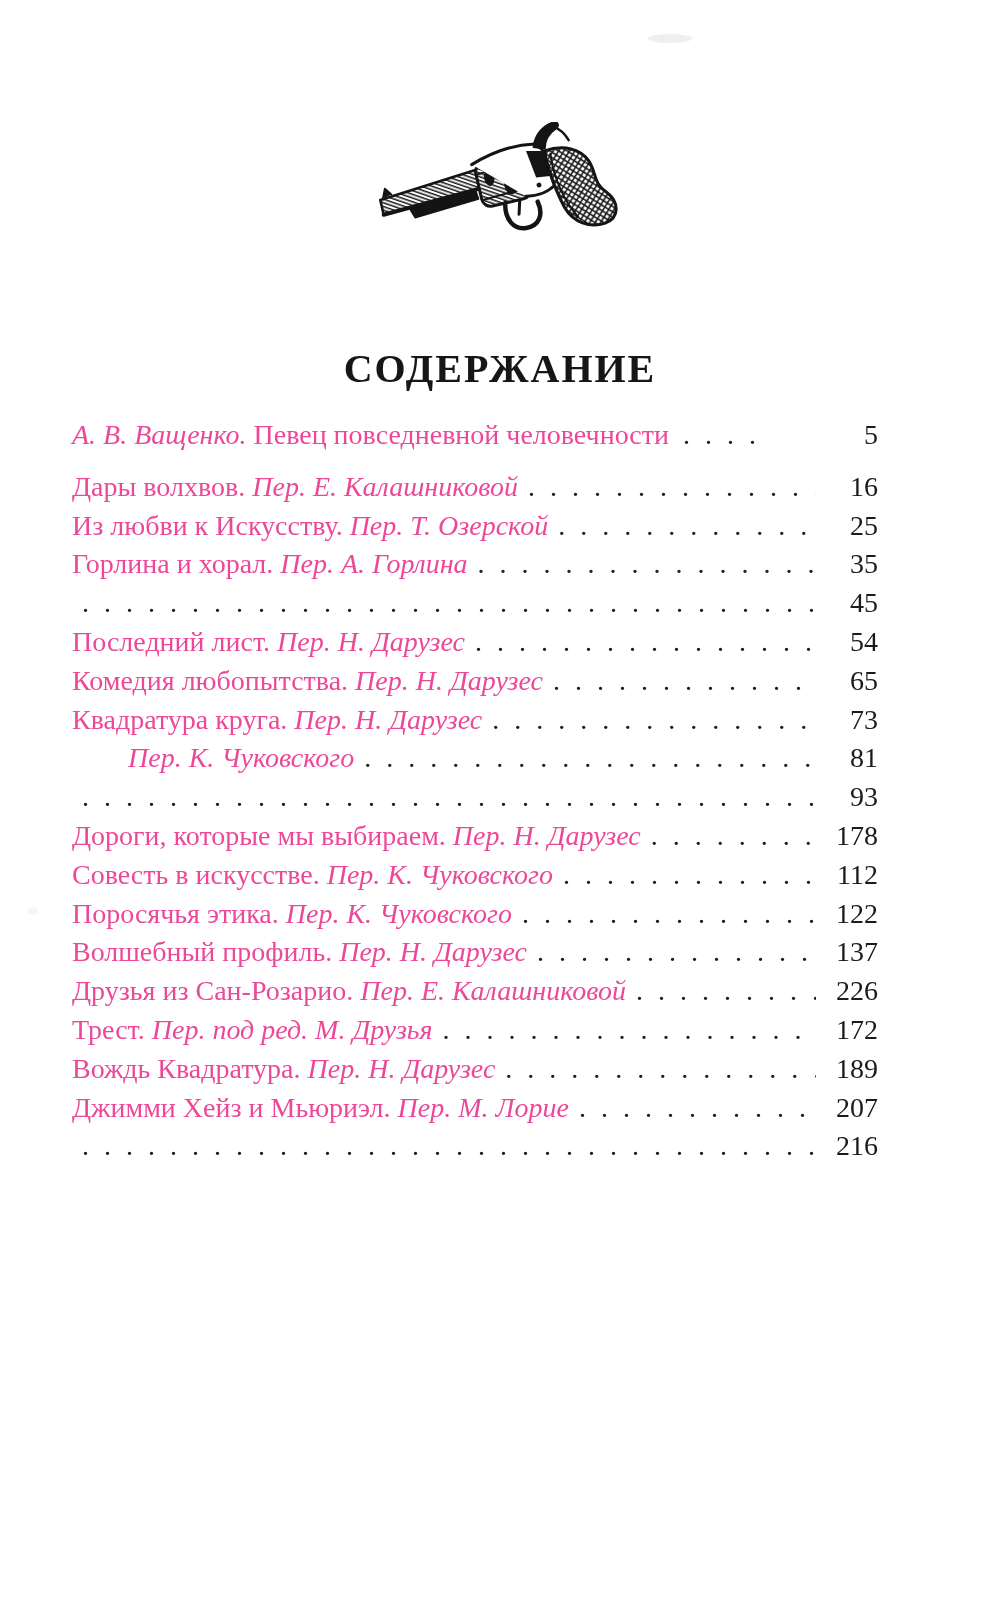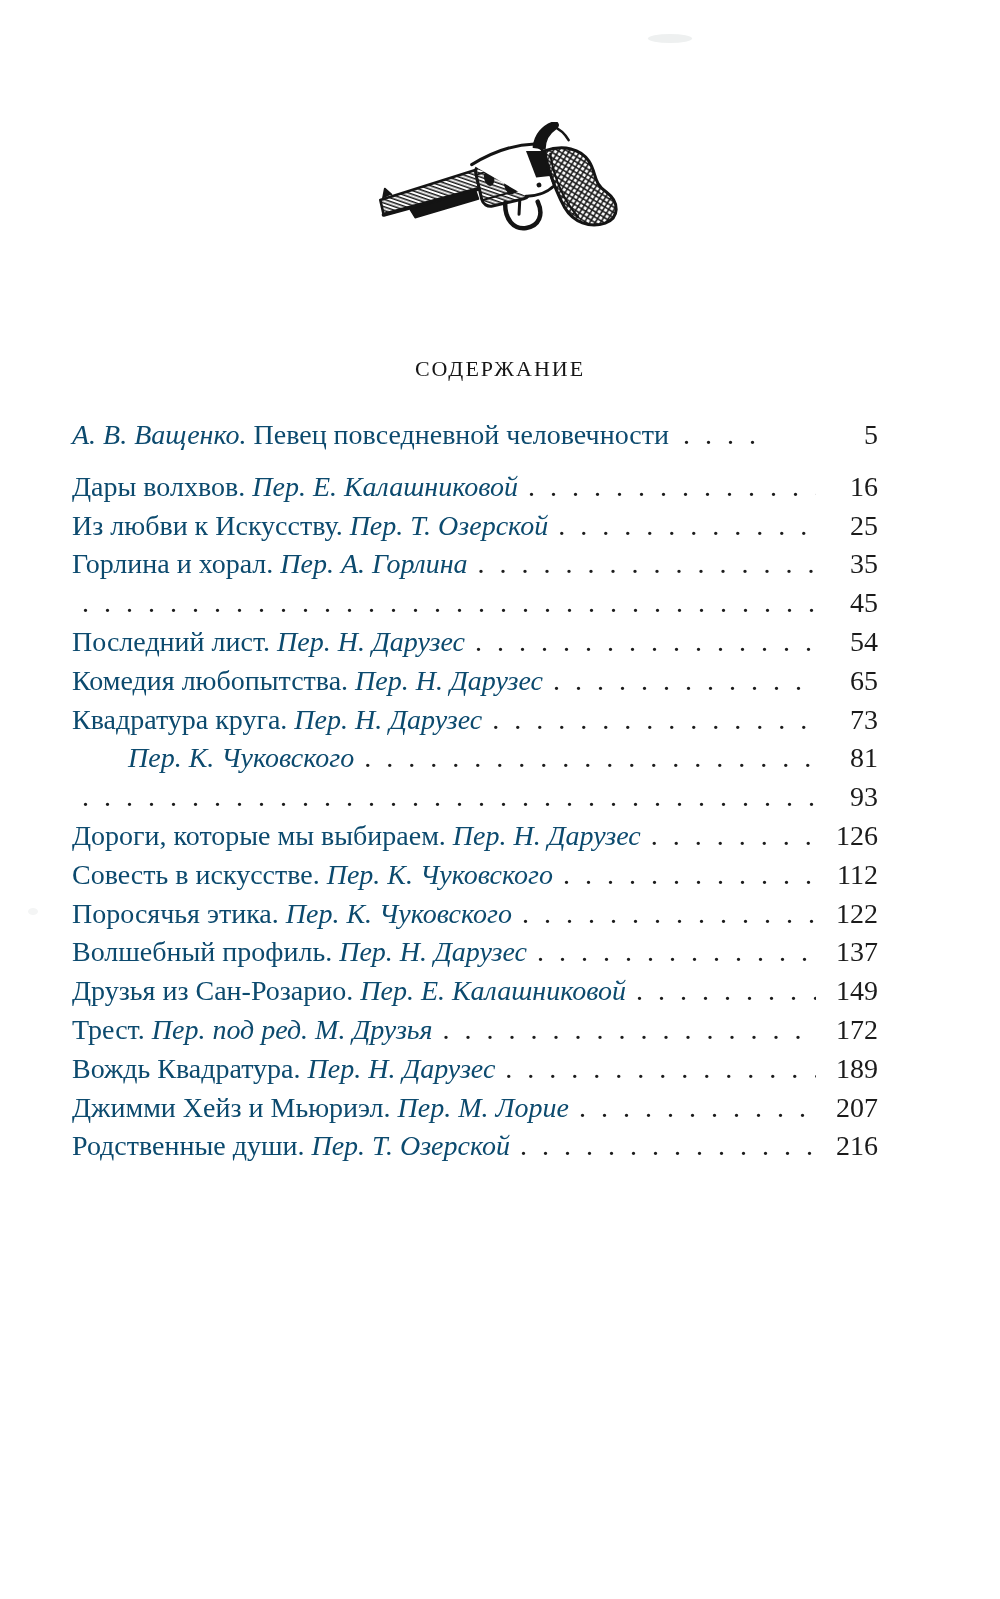--- a/index.html
+++ b/index.html
@@ -26,44 +26,44 @@
     padding-top: 122px;
     display: flex;
     justify-content: center;
     align-items: flex-start;
   }
   .illo svg { display: block; }
 
   .heading {
     margin: 0;
     padding-top: 112px;
-    font-size: 22px;
+    font-size: 40px;
     line-height: 38px;
-    font-weight: normal;
+    font-weight: bold;
     letter-spacing: 2px;
     text-align: center;
     color: #161616;
   }
 
   .toc {
     margin: 28px 0 0 72px;
     width: 806px;
   }
   .toc-row {
     display: flex;
     align-items: baseline;
     height: 38.8px;
     line-height: 38.8px;
     font-size: 28px;
     white-space: nowrap;
   }
   .toc-row.gap-after { margin-bottom: 13px; }
   .toc-row.indent { padding-left: 56px; }
   .toc-text { flex: 0 0 auto; }
-  .seg { color: #0c4a6e; margin-top: 28px; }
+  .seg { color: #ec4899; margin-top: 28px; }
   .seg.it { font-style: italic; }
   .leader {
     flex: 1 1 auto;
     overflow: hidden;
     white-space: nowrap;
     letter-spacing: 15px;
     margin: 0 4px 0 10px;
     color: #1b1b1b;
   }
   .toc-row.short-leader .leader { flex: 0 0 74px; margin-left: 14px; }
@@ -173,56 +173,55 @@
     <span class="leader">............................................................</span>
     <span class="toc-page">81</span>
   </div>
       <div class="toc-row">
     <span class="leader">............................................................</span>
     <span class="toc-page">93</span>
   </div>
       <div class="toc-row">
     <span class="toc-text"><span class="seg">Дороги, которые мы выбираем. </span><span class="seg it">Пер. Н. Дарузес</span></span>
     <span class="leader">............................................................</span>
-    <span class="toc-page">126</span>
+    <span class="toc-page">178</span>
   </div>
       <div class="toc-row">
     <span class="toc-text"><span class="seg">Совесть в искусстве. </span><span class="seg it">Пер. К. Чуковского</span></span>
     <span class="leader">............................................................</span>
     <span class="toc-page">112</span>
   </div>
       <div class="toc-row">
     <span class="toc-text"><span class="seg">Поросячья этика. </span><span class="seg it">Пер. К. Чуковского</span></span>
     <span class="leader">............................................................</span>
     <span class="toc-page">122</span>
   </div>
       <div class="toc-row">
     <span class="toc-text"><span class="seg">Волшебный профиль. </span><span class="seg it">Пер. Н. Дарузес</span></span>
     <span class="leader">............................................................</span>
     <span class="toc-page">137</span>
   </div>
       <div class="toc-row">
     <span class="toc-text"><span class="seg">Друзья из Сан-Розарио. </span><span class="seg it">Пер. Е. Калашниковой</span></span>
     <span class="leader">............................................................</span>
-    <span class="toc-page">149</span>
+    <span class="toc-page">226</span>
   </div>
       <div class="toc-row">
     <span class="toc-text"><span class="seg">Трест. </span><span class="seg it">Пер. под ред. М. Друзья</span></span>
     <span class="leader">............................................................</span>
     <span class="toc-page">172</span>
   </div>
       <div class="toc-row">
     <span class="toc-text"><span class="seg">Вождь Квадратура. </span><span class="seg it">Пер. Н. Дарузес</span></span>
     <span class="leader">............................................................</span>
     <span class="toc-page">189</span>
   </div>
       <div class="toc-row">
     <span class="toc-text"><span class="seg">Джимми Хейз и Мьюриэл. </span><span class="seg it">Пер. М. Лорие</span></span>
     <span class="leader">............................................................</span>
     <span class="toc-page">207</span>
   </div>
       <div class="toc-row">
-    <span class="toc-text"><span class="seg">Родственные души. </span><span class="seg it">Пер. Т. Озерской</span></span>
     <span class="leader">............................................................</span>
     <span class="toc-page">216</span>
   </div>
     </section>
 </div>
 
 </body></html>

